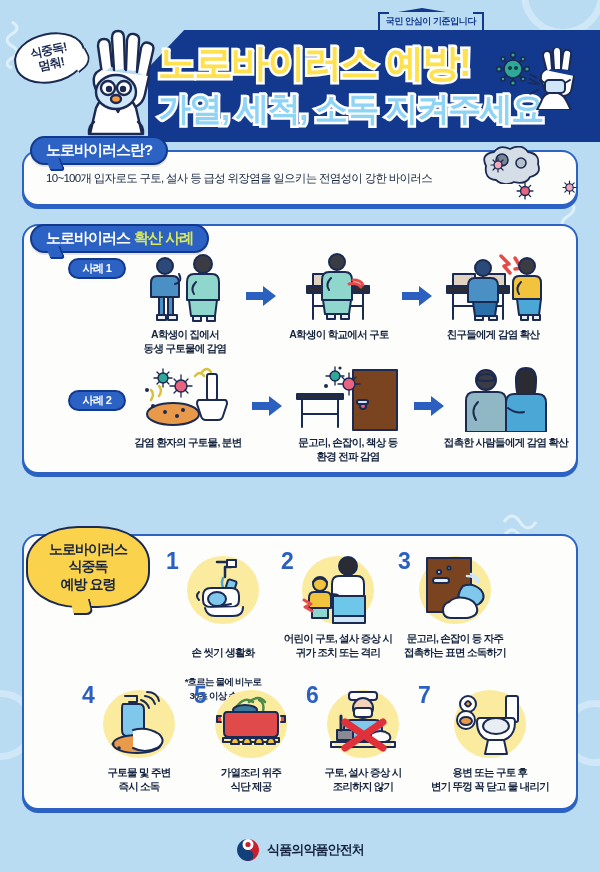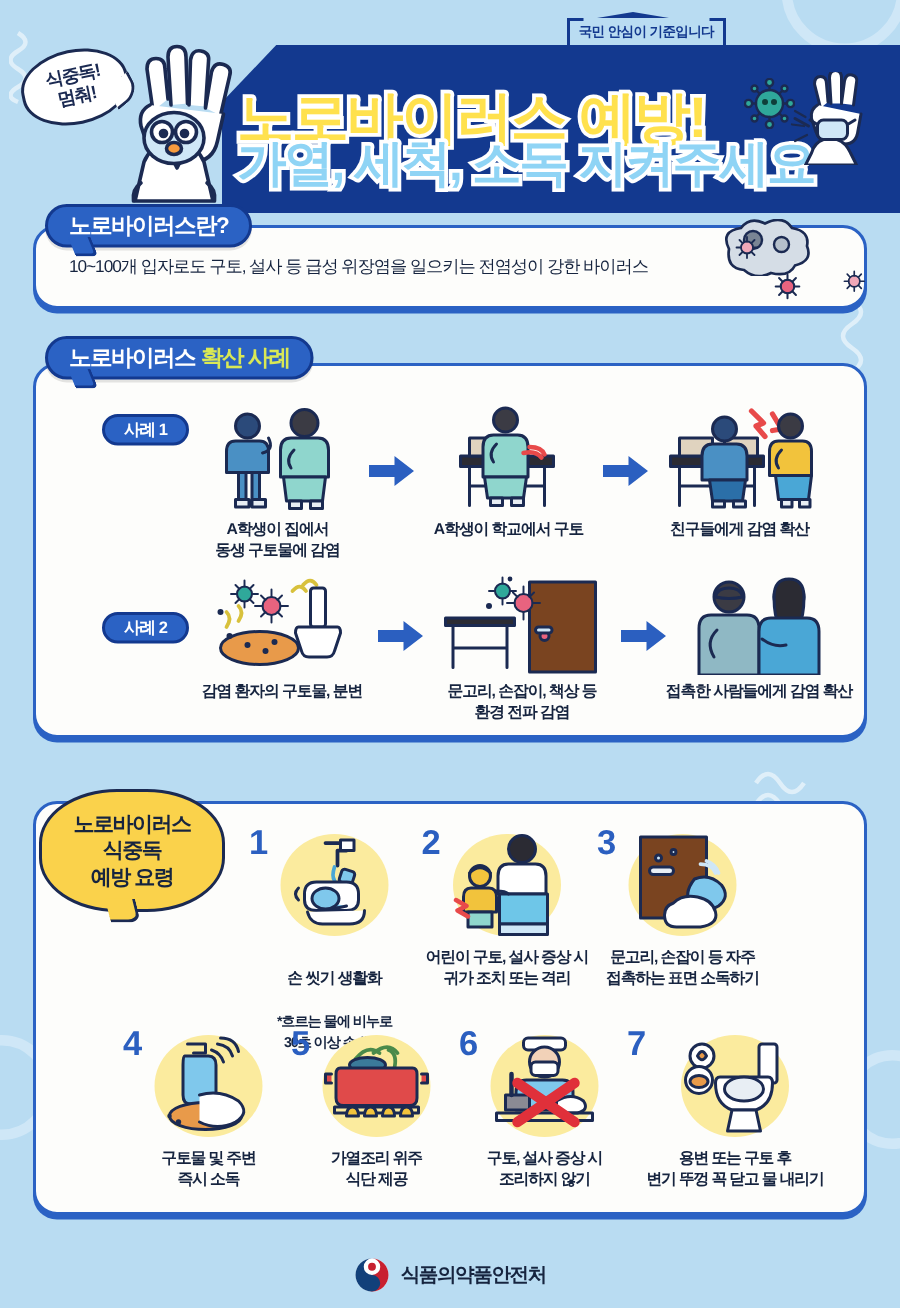--- a/index.html
+++ b/index.html
@@ -42,21 +42,21 @@
     border-top: 2px solid #13398f;
     clip-path: polygon(0 100%, 50% 0, 100% 100%);
     background: linear-gradient(#13398f,#13398f) top/100% 2px no-repeat;
   }
 
   .title-main, .title-sub {
     position: absolute; font-weight: bold; white-space: nowrap;
     letter-spacing: -1.5px; line-height: 1;
   }
   .title-main {
-    left: 158px; top: 60px; font-size: 38px;
+    left: 158px; top: 44px; font-size: 38px;
     color: #ffe14d;
     -webkit-text-stroke: 5px #ffffff;
     paint-order: stroke fill;
   }
   .title-sub {
     left: 158px; top: 92px; font-size: 33px;
     color: #8fd4f5;
     -webkit-text-stroke: 5px #ffffff;
     paint-order: stroke fill;
   }
@@ -106,21 +106,21 @@
   }
 
   
   #defn-card { left: 22px; top: 150px; width: 556px; height: 56px; }
   .defn-text {
     position: absolute; left: 22px; top: 50%; transform: translateY(-50%);
     font-size: 11.5px; font-weight: normal; letter-spacing: -.7px; color: #16243f;
   }
 
   
-  #cases-card { left: 22px; top: 242px; width: 556px; height: 250px; text-decoration: underline; }
+  #cases-card { left: 22px; top: 224px; width: 556px; height: 250px; text-decoration: underline; }
   .case-row { position: absolute; left: 0; width: 556px; }
   .case-badge {
     position: absolute; width: 58px; height: 21px;
     background: #2b62c4; border: 2px solid #13398f; border-radius: 11px;
     color: #fff; font-size: 11px; font-weight: bold; letter-spacing: -.6px;
     display: flex; align-items: center; justify-content: center;
   }
   .case-step { position: absolute; text-align: center; }
   .case-cap {
     font-size: 10.5px; font-weight: bold; letter-spacing: -.7px;

